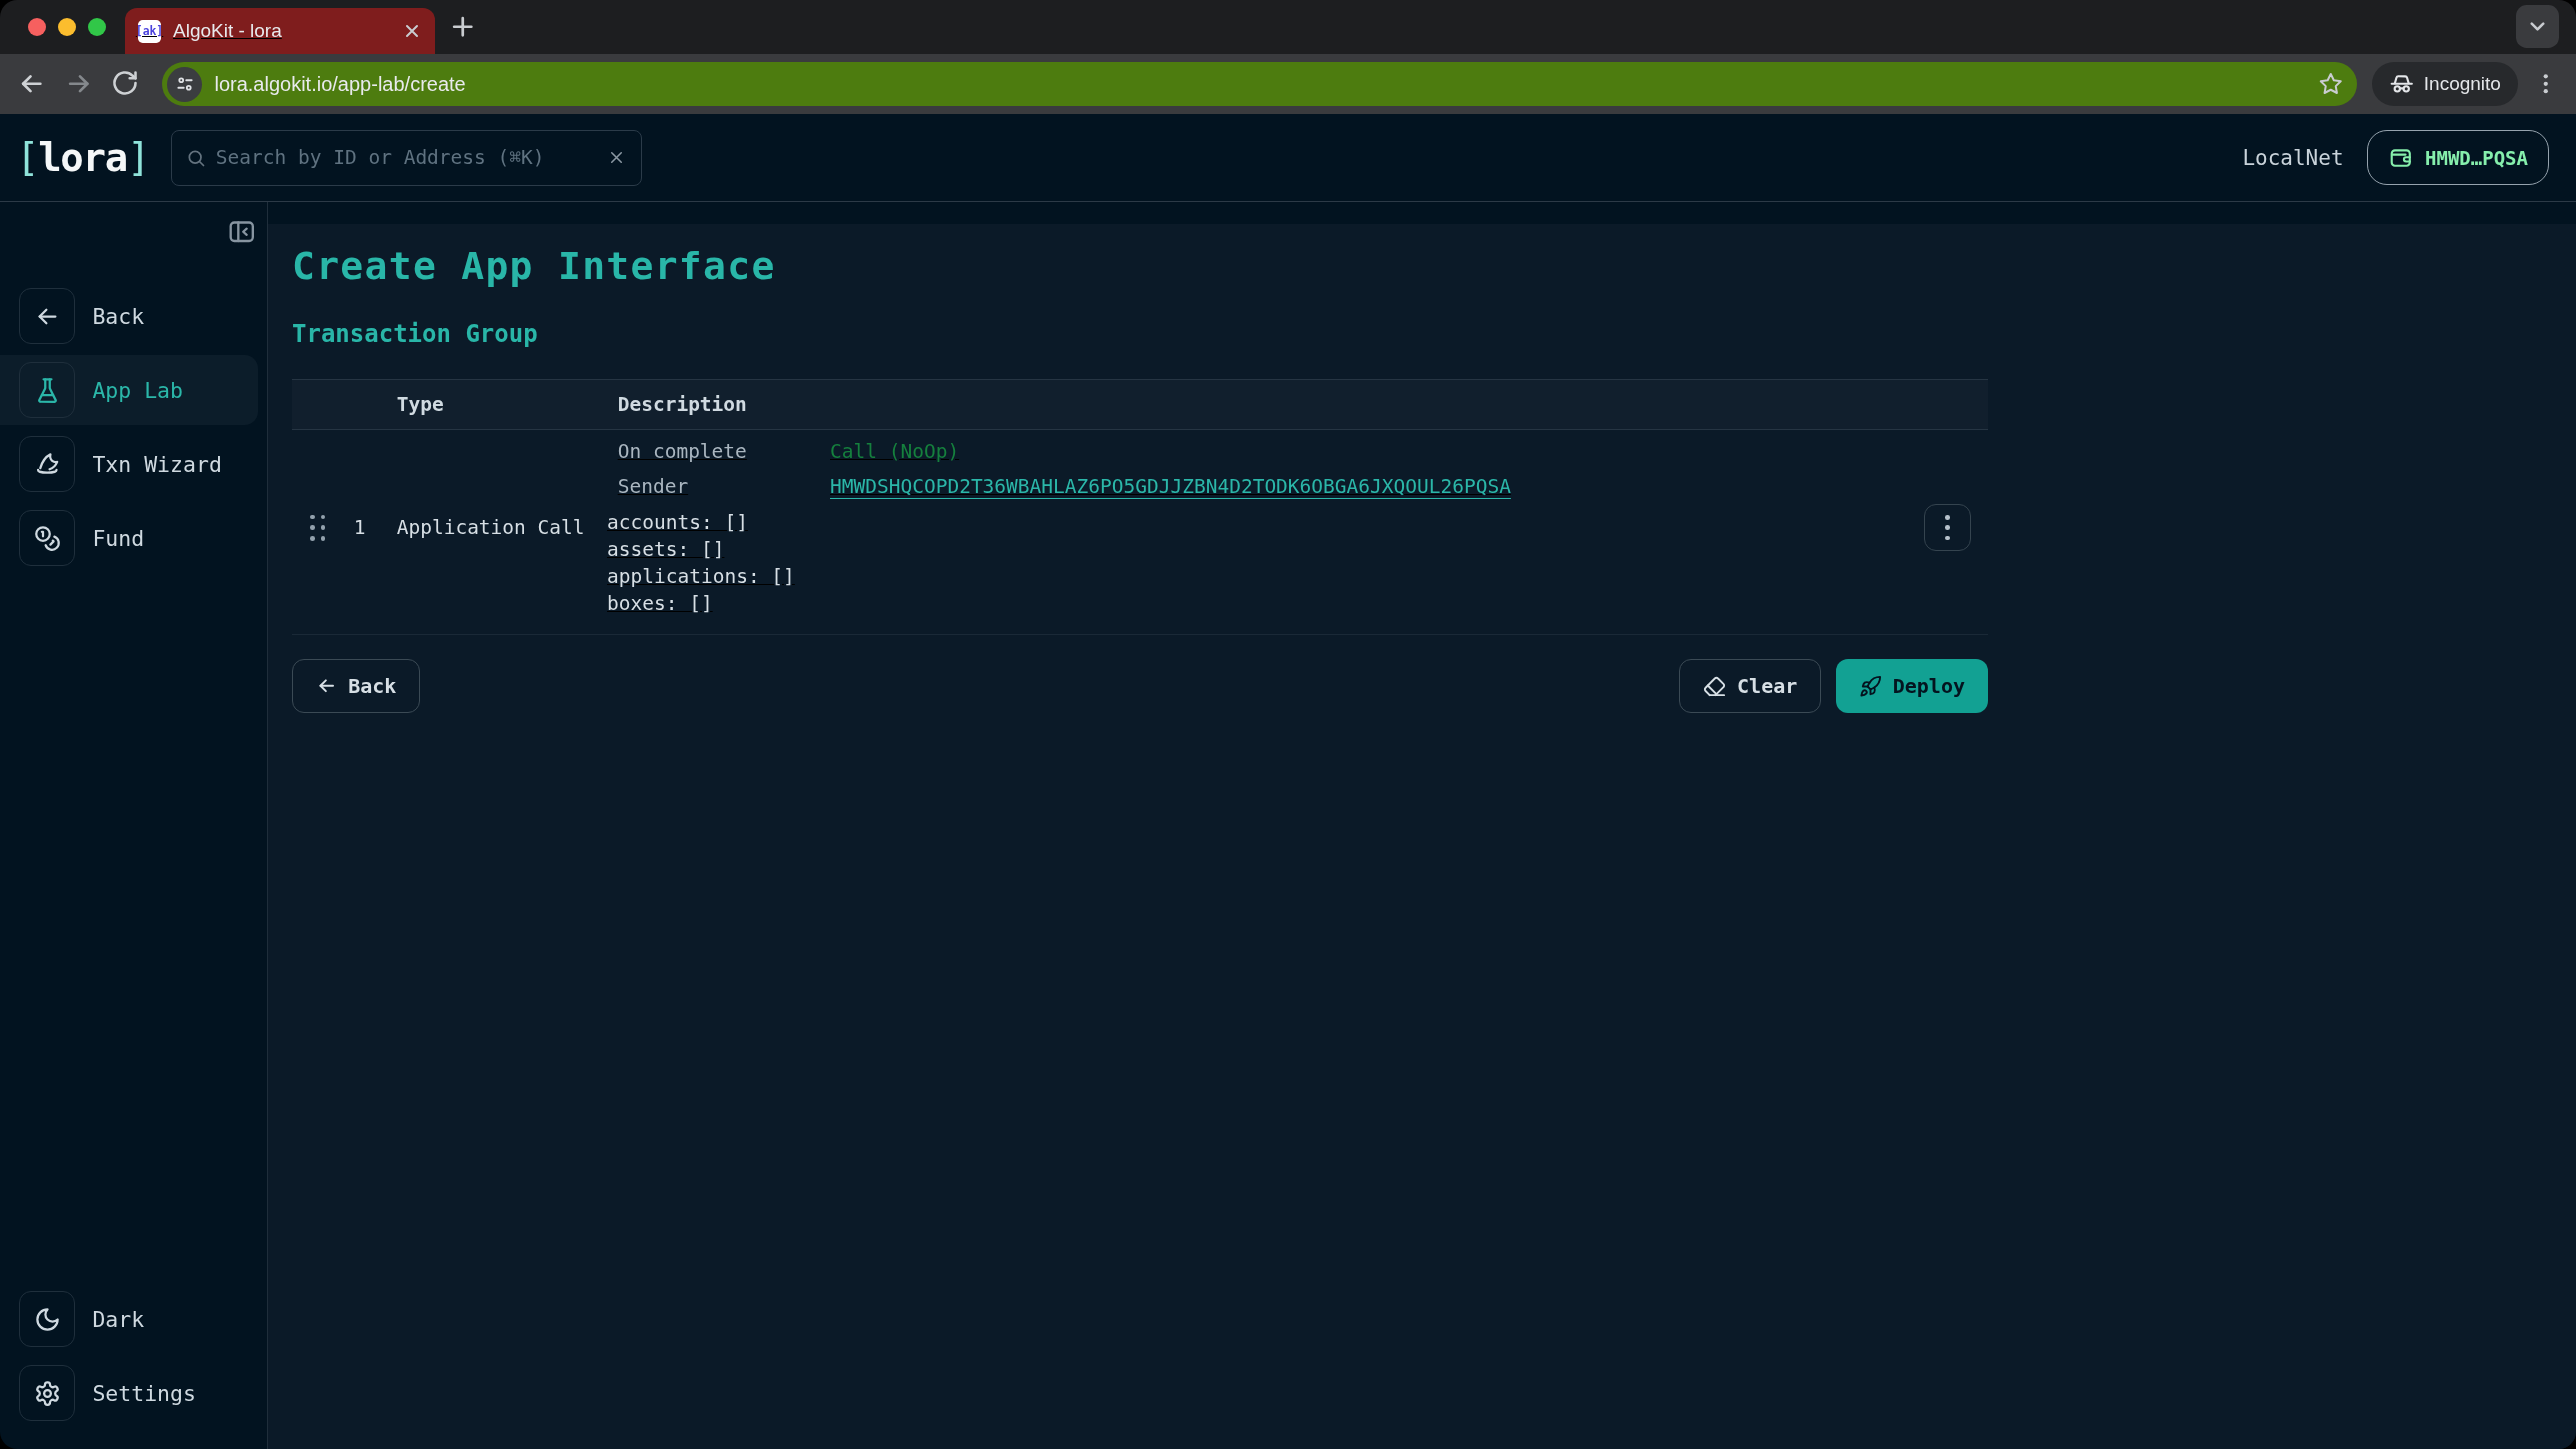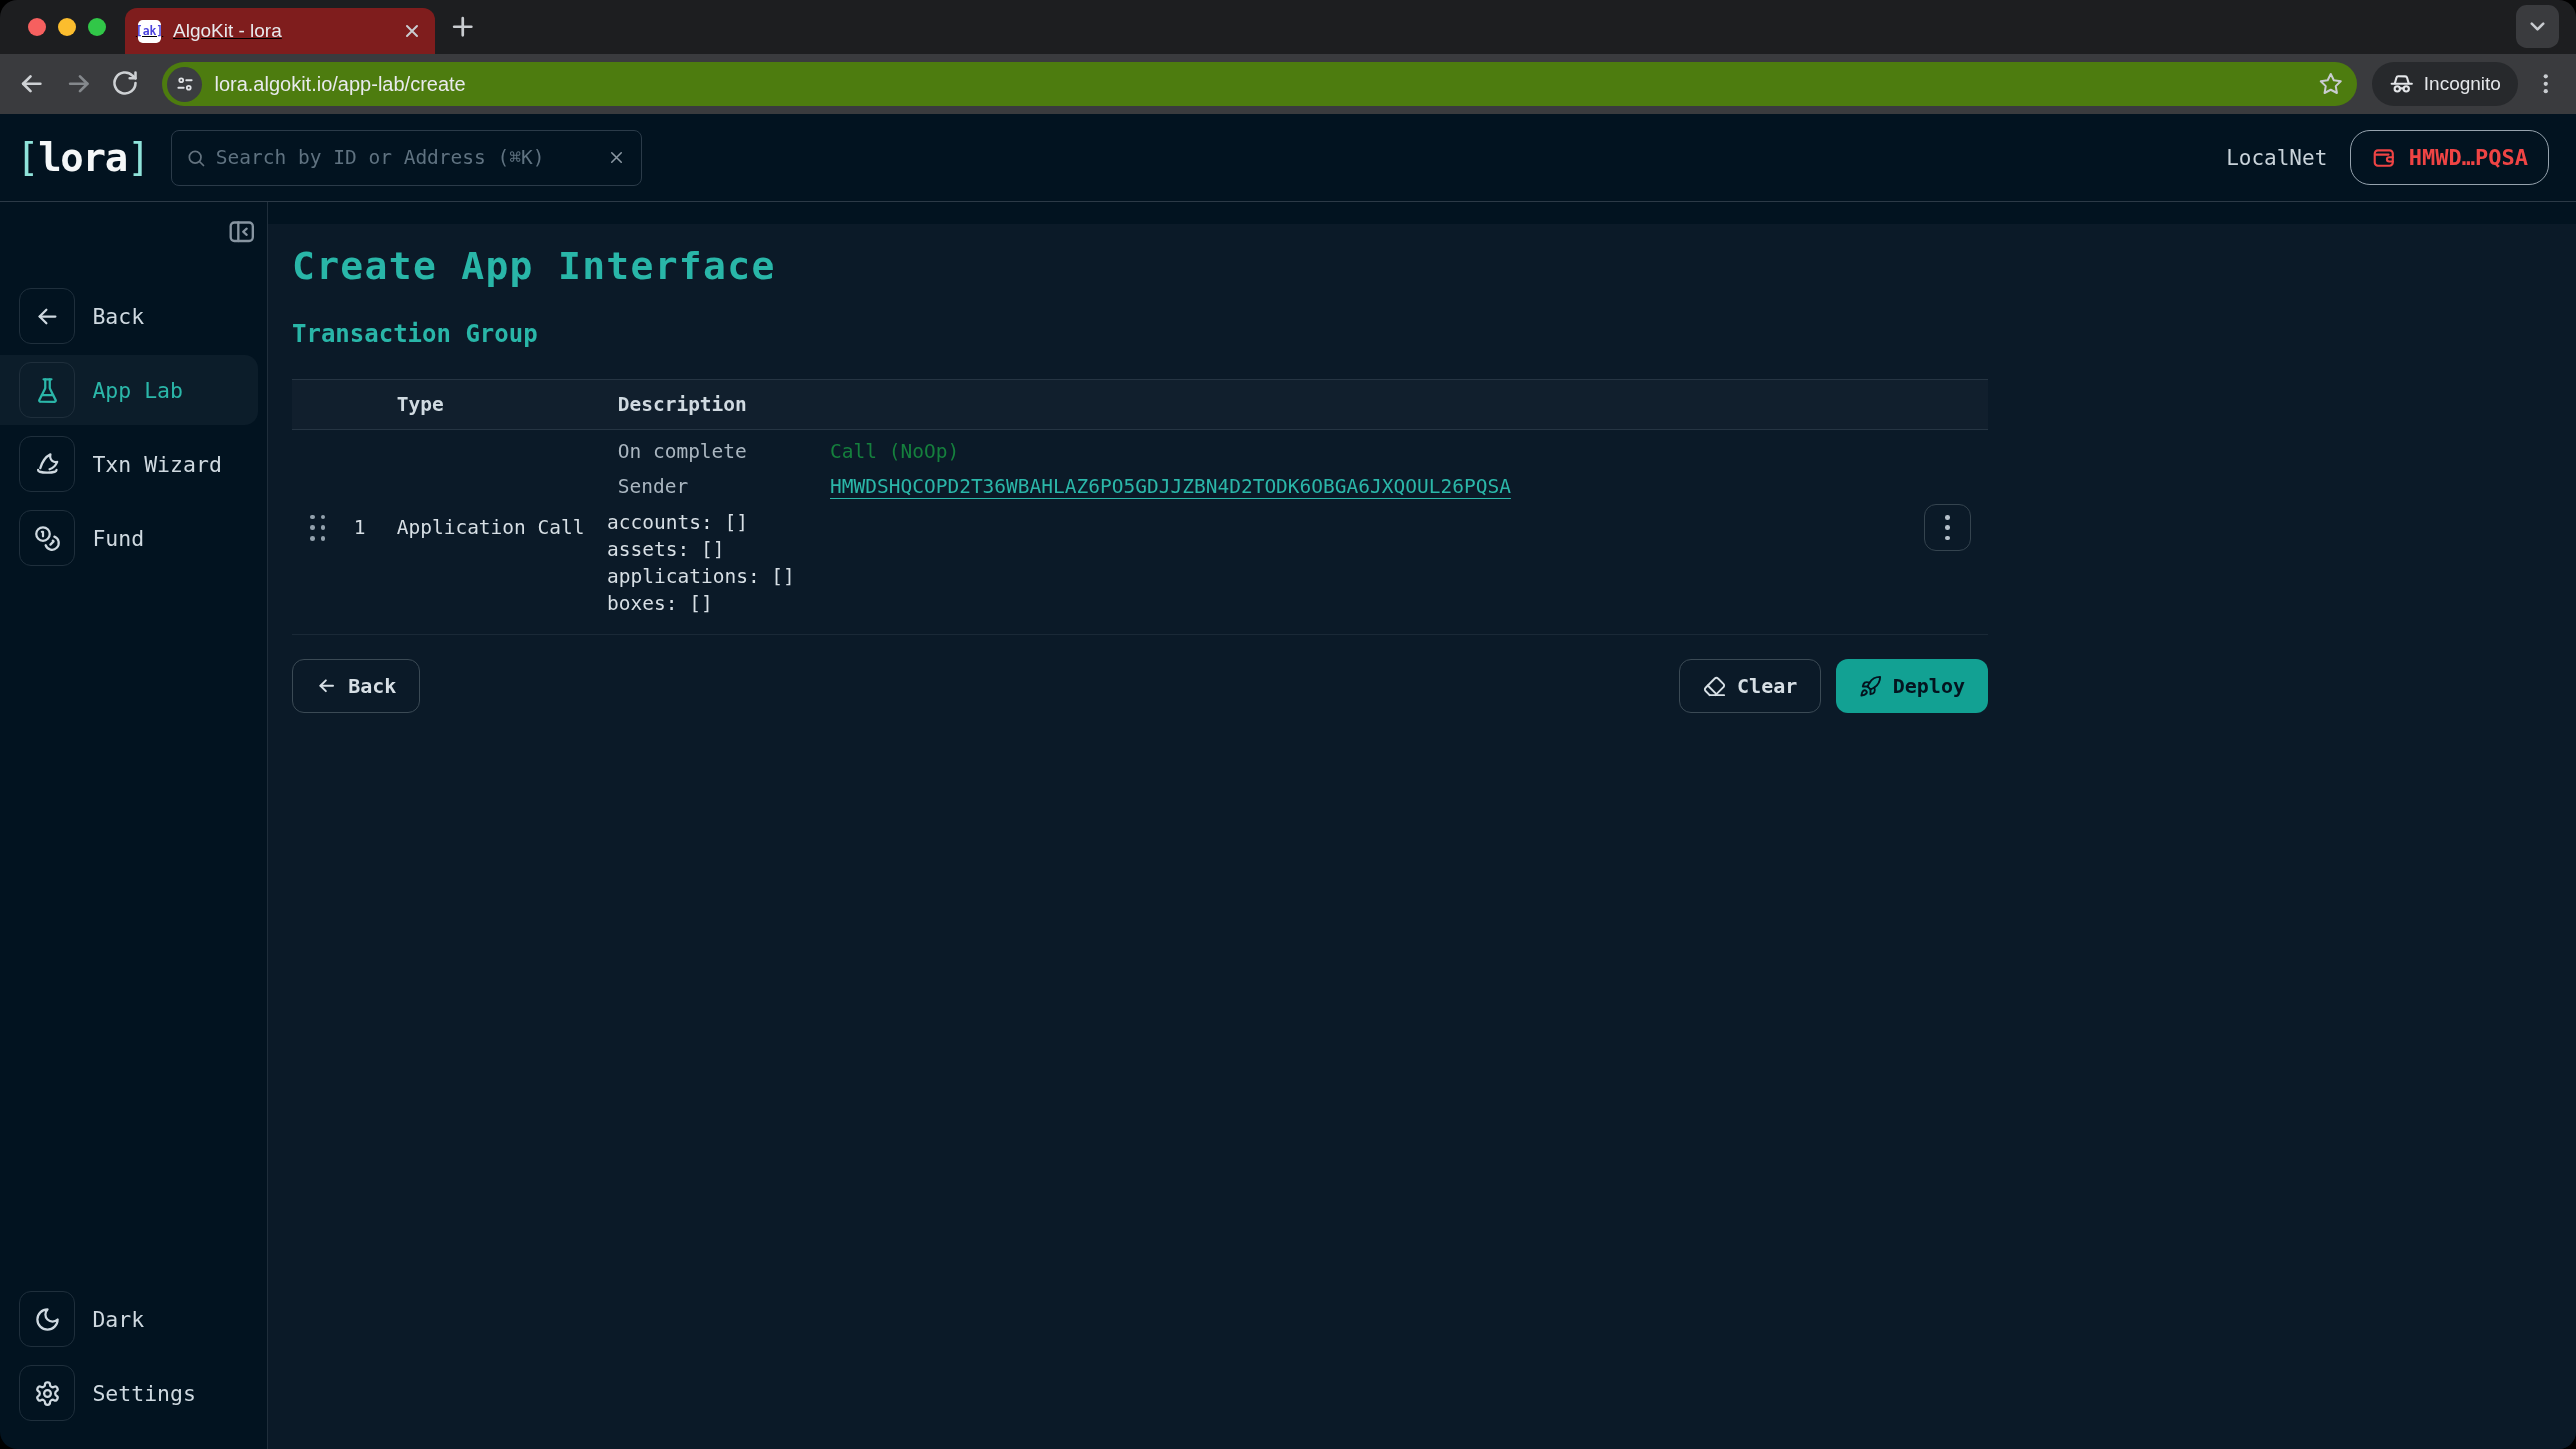--- a/index.html
+++ b/index.html
@@ -58,21 +58,21 @@
   .searchbox .mag { color:#64737f; flex:none; }
   .search-input { flex:1; background:transparent; border:none; outline:none;
                   font-family:"DejaVu Sans Mono", monospace; font-size:19.5px;
                   color:#ef4444; margin:0 9.4px; min-width:0; }
   .search-input::placeholder { color:#5f7280; }
   .searchbox .clr { color:#8b98a3; flex:none; }
   .hdr-spacer { flex:1; }
   .network { font-size:21px; color:#c9d3da; margin-right:23px; }
   .wallet-btn { height:55px; border:1.3px solid #96a3ae; border-radius:20px;
                 display:flex; align-items:center; gap:12px; padding:0 20px;
-                color:#ef4444; font-size:22px; font-weight:bold; }
+                color:#86efac; font-size:19px; font-weight:bold; }
 
   .app-body { flex:1; display:flex; min-height:0; }
   .sidebar { width:268px; flex:none; border-right:1.3px solid #1f2e3b; position:relative;
              display:flex; flex-direction:column; }
   .collapse-btn { position:absolute; top:14.8px; right:10.7px; color:#8795a1; }
   .nav { padding:79px 0 0 0; }
   .nav-item { width:258px; height:70px; display:flex; align-items:center;
               padding-left:19px; gap:17.4px; margin-bottom:4px; border-radius:0 13.4px 13.4px 0; }
   .nav-item.active { background:#0c1d2a; }
   .icon-box { width:56px; height:56px; border:1.3px solid #1f2f3c; border-radius:12px;
@@ -93,21 +93,21 @@
   .t-head { display:grid; grid-template-columns:51px 43px 221px 223px 1fr 81px;
             height:51px; align-items:center; background:#111f2d;
             border-top:1.3px solid #263543; border-bottom:1.3px solid #263543; }
   .t-head .th { font-size:19.5px; font-weight:bold; color:#d0dae1; padding-left:10.7px; }
   .t-row { display:grid; grid-template-columns:51px 43px 221px 1fr 81px;
            border-bottom:1.3px solid #1a2937; padding:9.4px 0 17.4px; }
   .cell-c { align-self:center; }
   .grip { justify-self:center; display:grid; grid-template-columns:4.7px 4.7px; gap:6px; }
   .grip i { width:4.7px; height:4.7px; border-radius:50%; background:#93a1ad; }
   .row-num, .row-type { font-size:19.5px; color:#d7dfe5; padding-left:10.7px; }
-  .desc { display:grid; grid-template-columns:223px 1fr; row-gap:9.4px; }
+  .desc { display:grid; grid-template-columns:223px 1fr; row-gap:9.4px;text-decoration:underline; }
   .f-label { font-size:19.5px; color:#aab6c0; padding-left:10.7px; line-height:25.5px; }
   .f-value { font-size:19.5px; color:#15803d; line-height:25.5px; }
   .f-link { font-size:19.5px; line-height:25.5px; color:#2bb7a9; text-decoration:underline;
             text-underline-offset:4.7px; text-decoration-thickness:1.3px; word-break:break-all; }
   .res-line { font-size:19.5px; color:#d7dfe5; line-height:27px; }
   .row-menu { align-self:center; justify-self:center; width:47px; height:47px;
               border:1.3px solid #35444f; border-radius:12px; display:flex;
               align-items:center; justify-content:center; }
   .dots-v { display:grid; gap:5.4px; }
   .dots-v i { width:4.7px; height:4.7px; border-radius:50%; background:#b7c2cb; }

